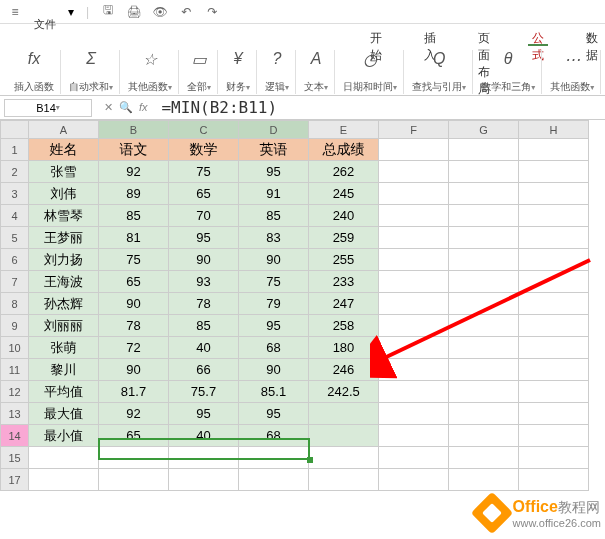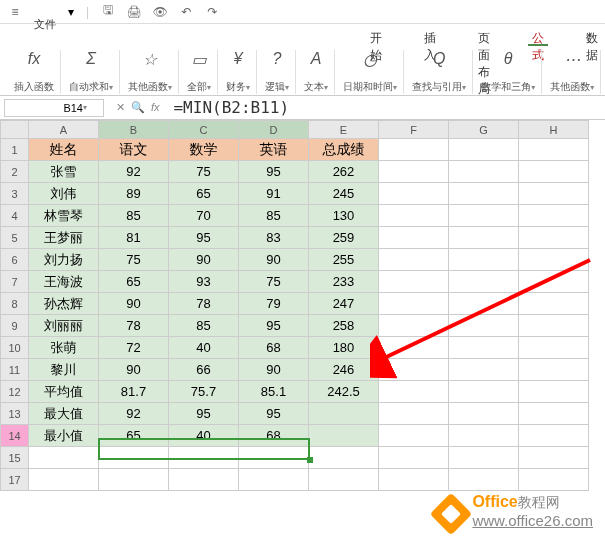--- a/index.html
+++ b/index.html
@@ -19,21 +19,21 @@
     
     .ribbon { display: flex; gap: 2px; padding: 4px 8px; border-bottom: 1px solid #ccc; height: 50px; align-items: flex-start; }
     .ribbon-group { display: flex; flex-direction: column; align-items: center; padding: 0 6px; border-right: 1px solid #e0e0e0; height: 44px; justify-content: space-between; }
     .ribbon-group:last-child { border-right: none; }
     .ribbon-group .ricon { font-size: 16px; color: #555; font-style: italic; }
     .ribbon-group .rlabel { font-size: 10px; color: #555; white-space: nowrap; }
     .ribbon-group .dd { font-size: 8px; color: #888; }
     
     
     .formula-bar { display: flex; align-items: center; border-bottom: 1px solid #ccc; height: 24px; background: #fff; }
-    .name-box { width: 100px; border: 1px solid #ccc; margin: 2px 4px; padding: 2px 16px; font-size: 11px; background: #fff; display: flex; justify-content: flex-end; align-items: center; }
+    .name-box { width: 88px; border: 1px solid #ccc; margin: 2px 4px; padding: 2px 10px; font-size: 11px; background: #fff; display: flex; justify-content: center; align-items: center; }
     .name-box .dd { font-size: 8px; color: #888; }
     .fb-icons { display: flex; gap: 6px; padding: 0 8px; color: #888; font-size: 11px; }
     .formula-input { flex: 1; padding: 2px 6px; font-size: 16px; font-family: monospace; color: #333; }
     
     
     .sheet-area { position: relative; overflow: hidden; }
     .sheet { border-collapse: collapse; table-layout: fixed; }
     .sheet th, .sheet td { border: 1px solid #ccc; text-align: center; font-weight: normal; }
     .sheet .corner { background: #e8e8e8; width: 28px; height: 18px; }
     .sheet .col-hdr { background: #e8e8e8; height: 18px; font-size: 11px; color: #555; width: 70px; }
@@ -44,26 +44,26 @@
     .sheet tr.sel-row .row-hdr { background: #f9a8d4; }
     .sheet .col-hdr.sel { background: #c0d8c0; }
     
     .selection-box { position: absolute; border: 2px solid #3a9a3a; pointer-events: none; }
     .fill-handle { position: absolute; width: 6px; height: 6px; background: #3a9a3a; }
     
     
     .arrow { position: absolute; pointer-events: none; }
     
     
-    .watermark { position: absolute; right: 12px; bottom: 10px; display: flex; align-items: flex-end; gap: 6px; }
+    .watermark { position: absolute; right: 4px; bottom: 10px; display: flex; align-items: flex-start; gap: 6px; }
     .watermark .logo-o { width: 30px; height: 30px; background: #ff9800; transform: rotate(45deg); display: flex; align-items: center; justify-content: center; border-radius: 4px; }
     .watermark .logo-o::after { content: ""; width: 14px; height: 14px; background: #fff; border-radius: 2px; }
     .watermark .wt-text .line1 { color: #ff9800; font-weight: bold; font-size: 16px; }
     .watermark .wt-text .line1 .gray { color: #888; font-weight: normal; font-size: 14px; }
-    .watermark .wt-text .line2 { color: #888; font-size: 15px; text-decoration: underline; }
+    .watermark .wt-text .line2 { color: #888; font-size: 11px; }
   </style>
 </head>
 <body>
 
 <div class="titlebar">
   <span class="icon-btn">≡</span>
   <span class="menu-item">文件</span>
   <span class="dd">▾</span>
   <span class="sep">|</span>
   <span class="icon-btn">🖫</span>
@@ -190,21 +190,21 @@
           <td></td>
           <td></td>
           <td></td>
         </tr>
   <tr>
           <th class="row-hdr">4</th>
           <td class="data-cell">林雪琴</td>
           <td class="data-cell">85</td>
           <td class="data-cell">70</td>
           <td class="data-cell">85</td>
-          <td class="data-cell">130</td>
+          <td class="data-cell">240</td>
           <td></td>
           <td></td>
           <td></td>
         </tr>
   <tr>
           <th class="row-hdr">5</th>
           <td class="data-cell">王梦丽</td>
           <td class="data-cell">81</td>
           <td class="data-cell">95</td>
           <td class="data-cell">83</td>

